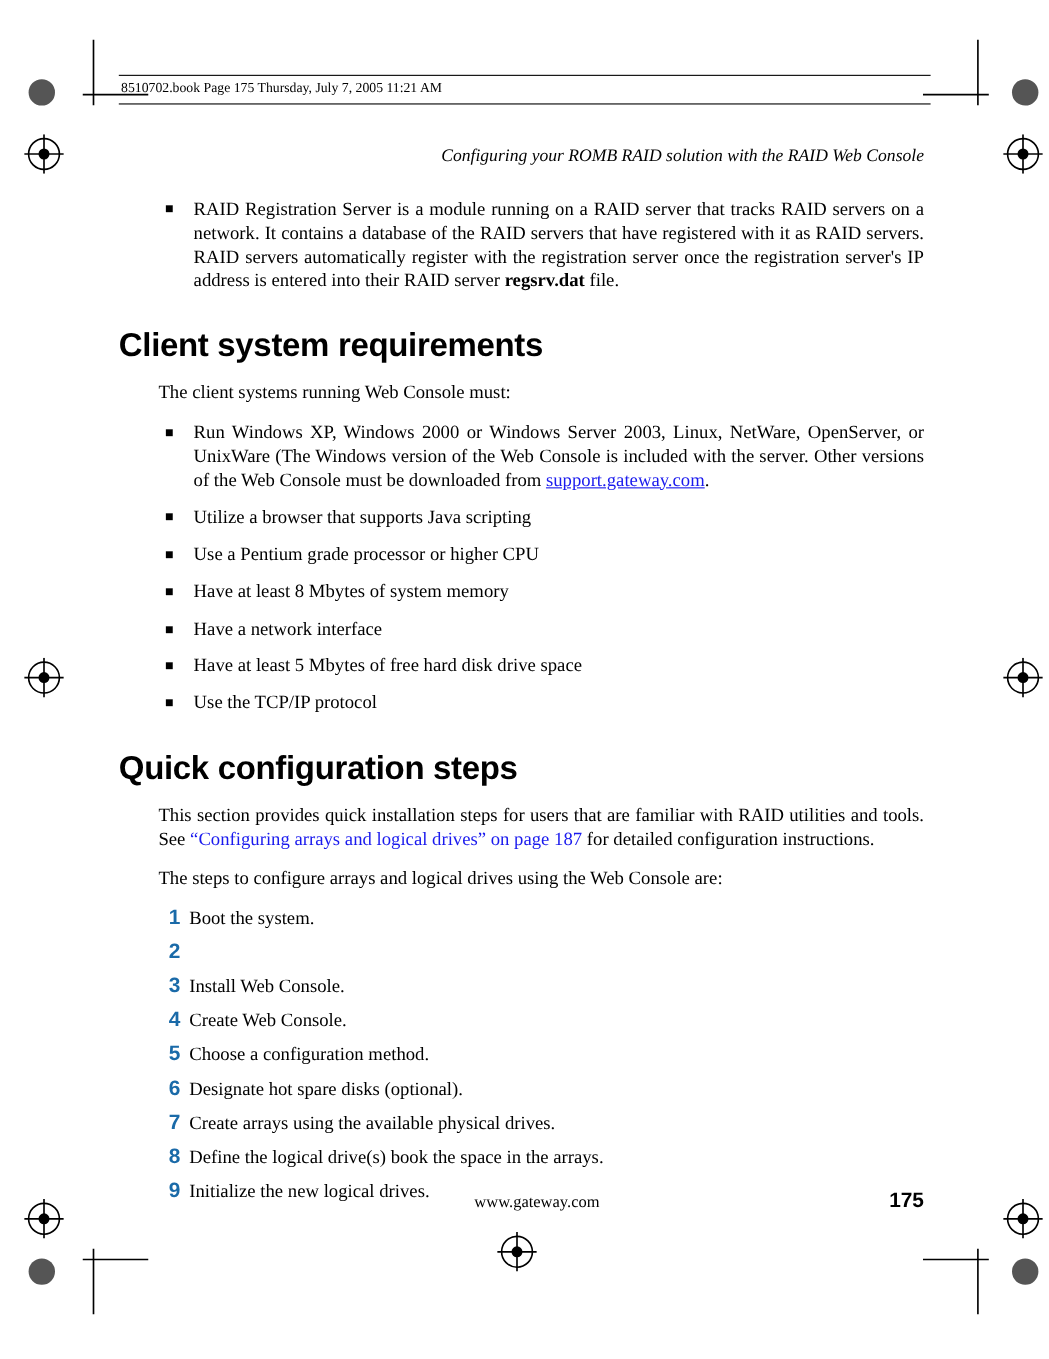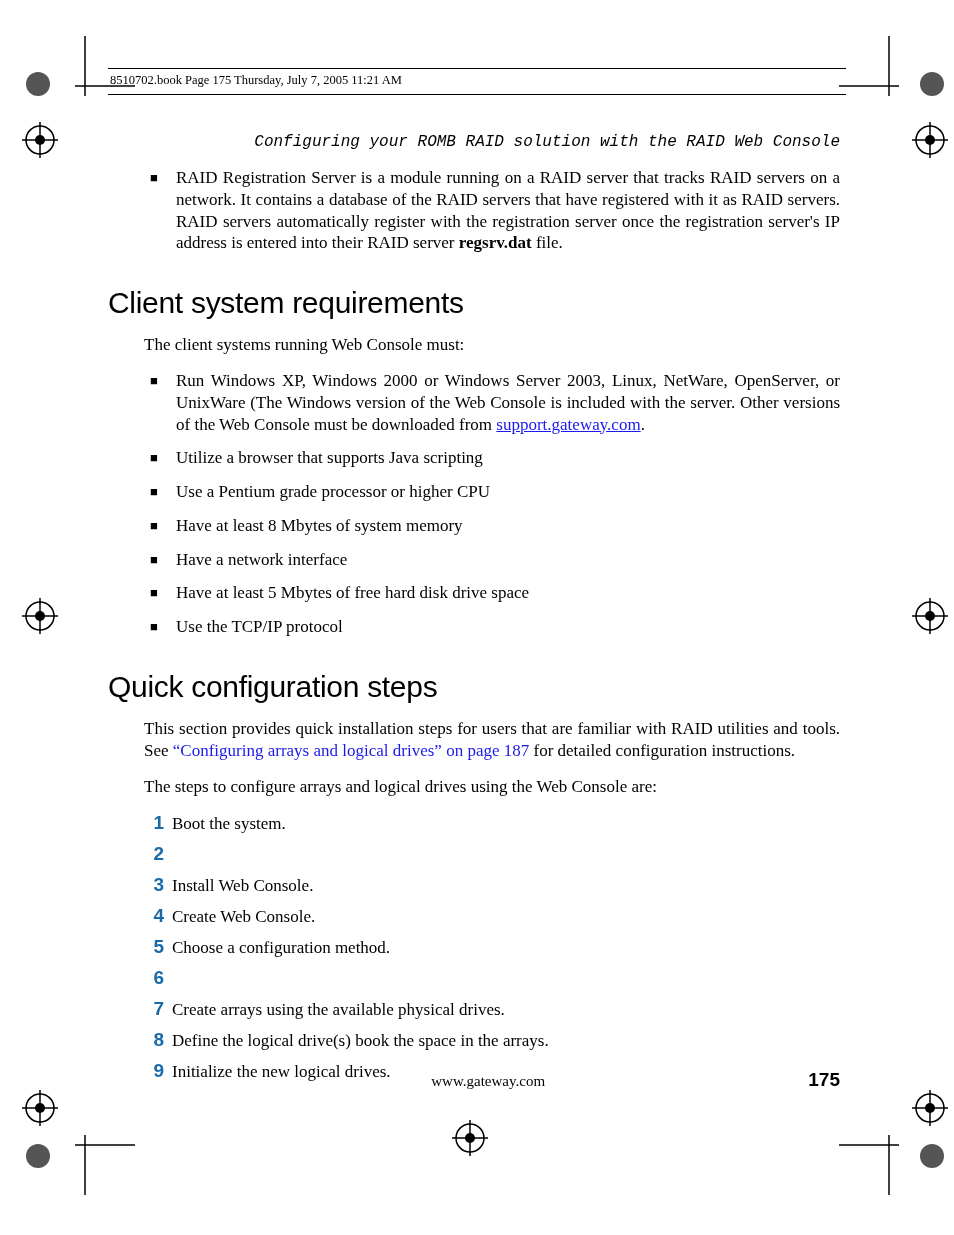--- a/index.html
+++ b/index.html
@@ -28,43 +28,42 @@
     padding-left: 2px;
   }
   .header-line2 {
     border-top: 1px solid #000;
     margin-bottom: 38px;
   }
   .running-head {
     font-style: italic;
     font-size: 16px;
     text-align: right;
-    margin-bottom: 16px;
+    margin-bottom: 28px;
     color: #000;
     padding-right: 6px;
-    font-family: Liberation Mono, monospace;
   }
   .content { padding-left: 36px; padding-right: 6px; }
   .bullet-item {
     display: flex;
     margin-bottom: 12px;
     font-size: 17px;
     line-height: 1.28;
     text-align: justify;
   }
   .bullet-mark {
     flex: 0 0 32px;
     font-size: 13px;
     padding-top: 3px;
     padding-left: 6px;
   }
   .bullet-text { flex: 1; }
   .h2 {
     font-family: "Trebuchet MS", "Segoe UI", Arial, sans-serif;
-    font-weight: normal;
+    font-weight: bold;
     font-size: 30px;
     margin-top: 32px;
     margin-bottom: 14px;
     letter-spacing: -0.3px;
   }
   .para {
     font-size: 17px;
     line-height: 1.3;
     margin-bottom: 14px;
     text-align: justify;
@@ -294,20 +293,21 @@
         <div class="num-item">
           <div class="num">4</div>
           <div class="num-text">Create Web Console.</div>
         </div>
         <div class="num-item">
           <div class="num">5</div>
           <div class="num-text">Choose a configuration method.</div>
         </div>
         <div class="num-item">
           <div class="num">6</div>
+          <div class="num-text">Designate hot spare disks (optional).</div>
         </div>
         <div class="num-item">
           <div class="num">7</div>
           <div class="num-text">Create arrays using the available physical drives.</div>
         </div>
         <div class="num-item">
           <div class="num">8</div>
           <div class="num-text">Define the logical drive(s) book the space in the arrays.</div>
         </div>
         <div class="num-item">

